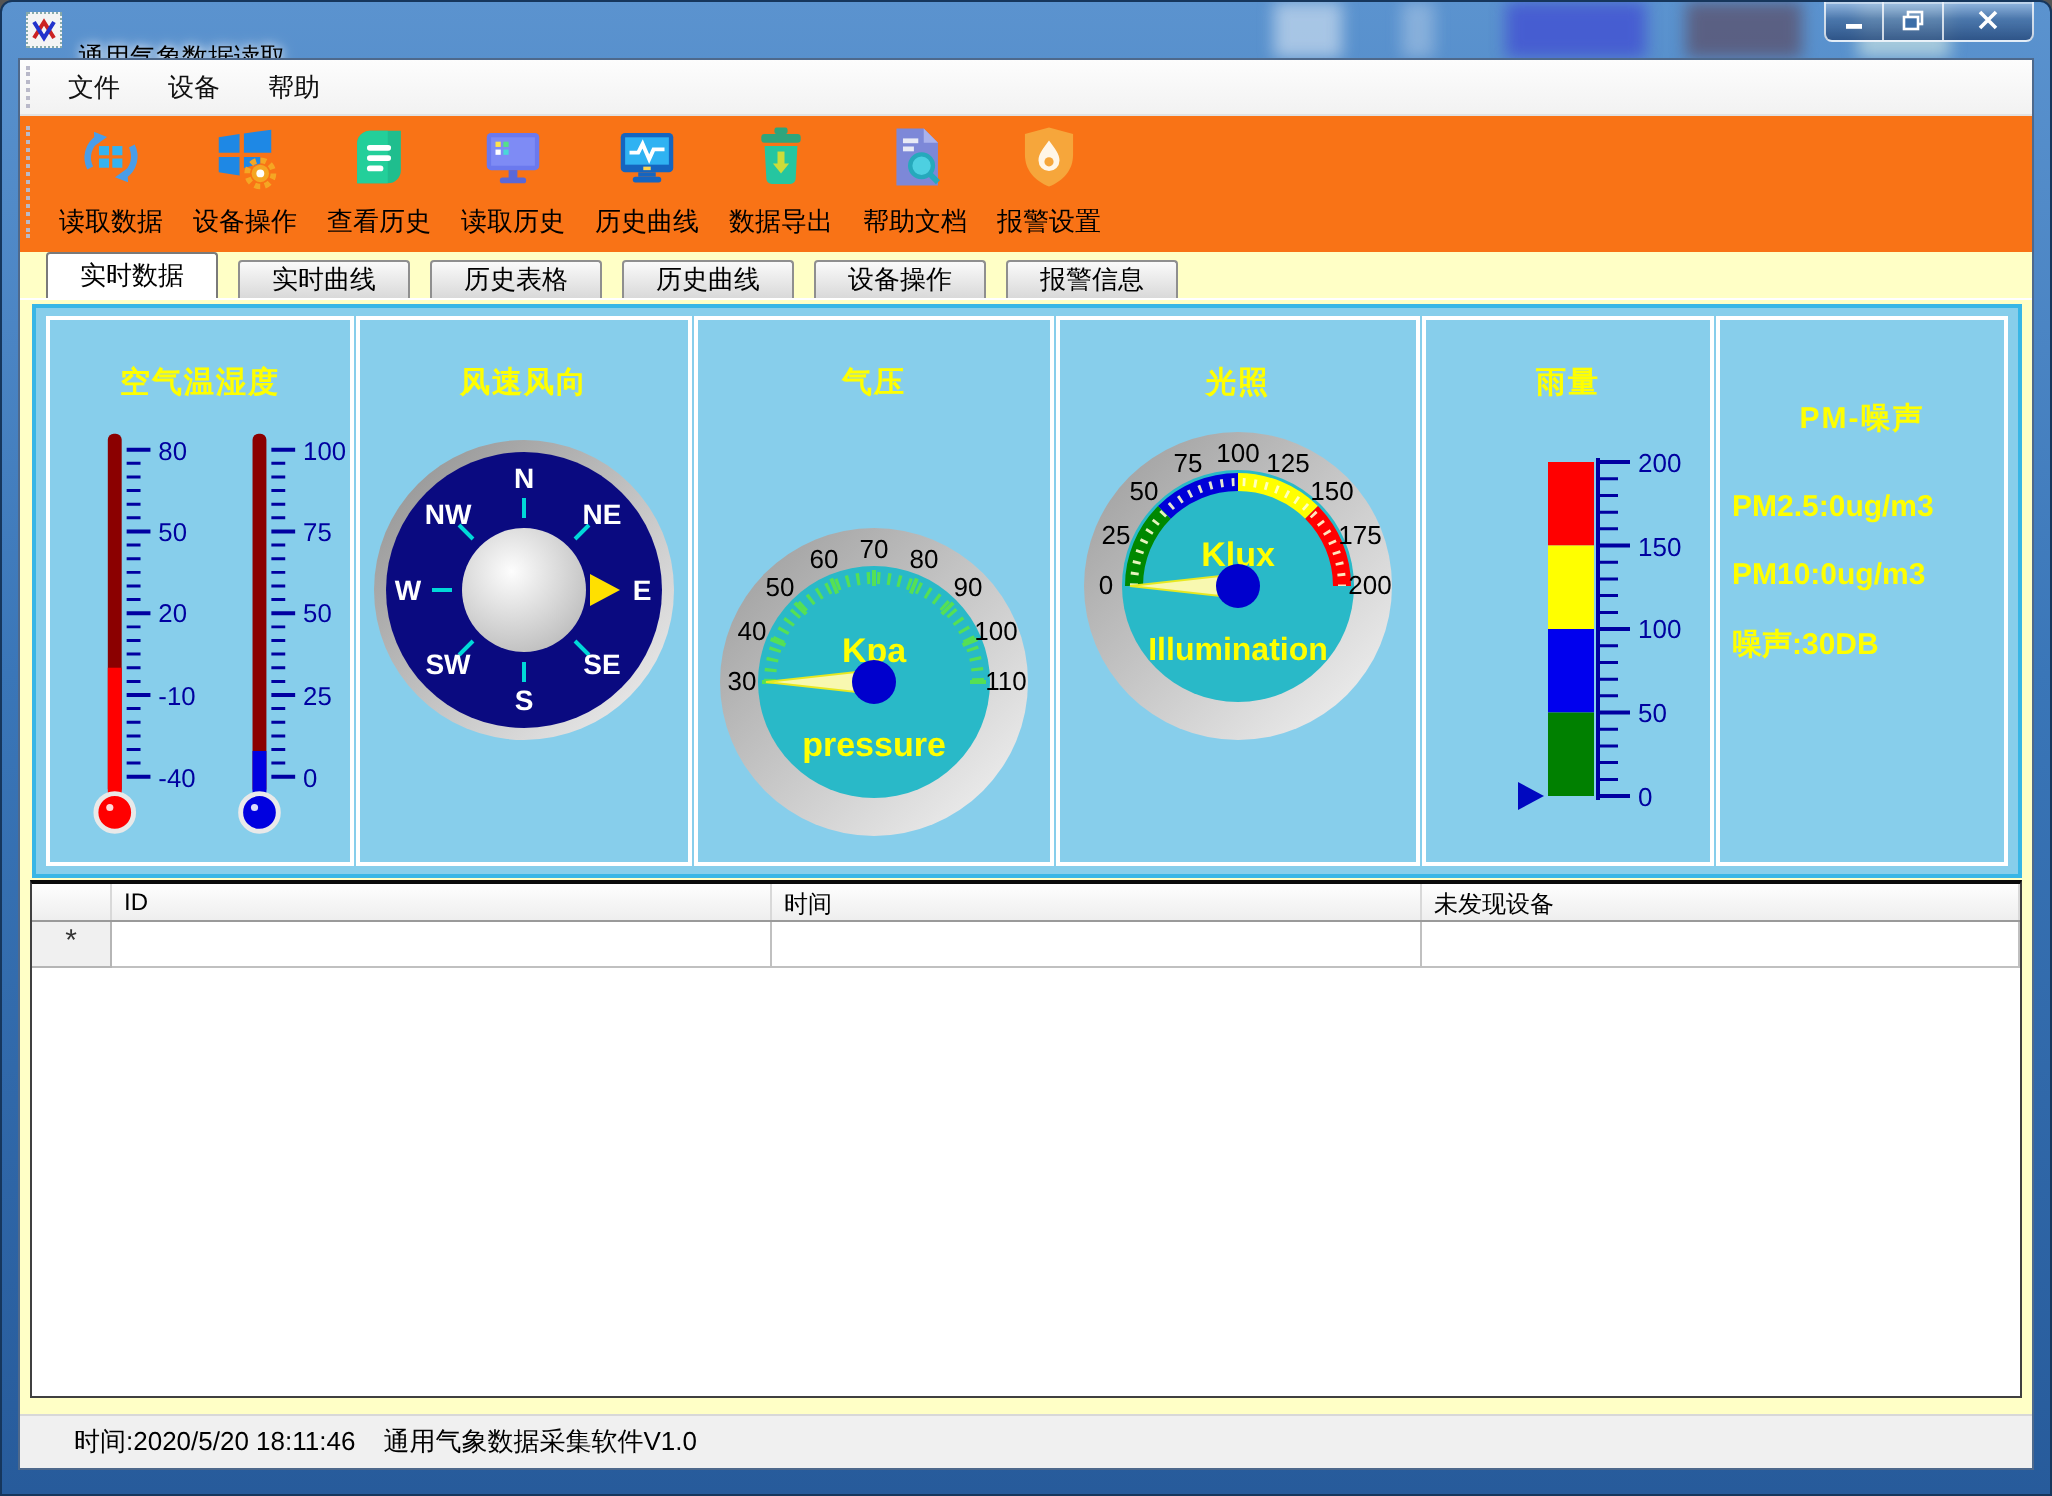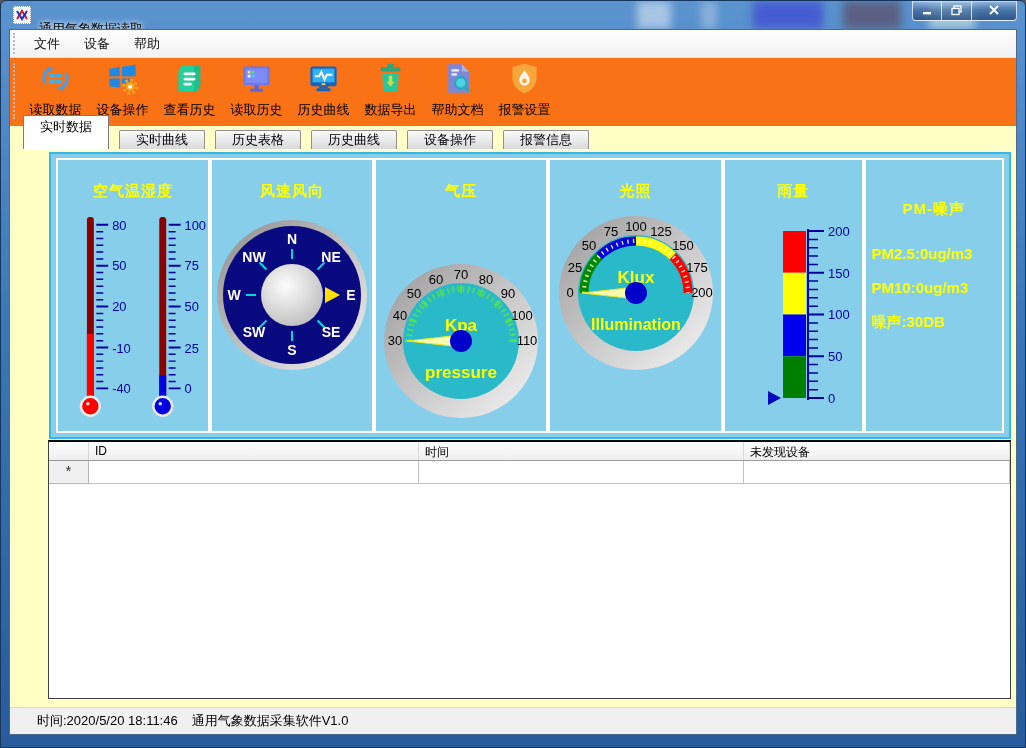--- a/index.html
+++ b/index.html
@@ -37,24 +37,24 @@
   .toolbar{ height:68px; background:#f97316; display:flex; align-items:flex-start; position:relative;}
   .toolbar .gripper{ height:56px; margin-top:5px; }
   .tool-btn{ width:67px; padding-top:3px; display:flex; flex-direction:column; align-items:center; }
   .tool-btn svg{ width:35px; height:35px; }
   .tool-label{ font-size:13px; color:#000; margin-top:1px; white-space:nowrap; }
   
   .tabstrip{ height:23px; background:#ffffc6; display:flex; align-items:flex-end; padding-left:13px; position:relative;}
   .tab{ width:86px; height:19px; margin-right:10px; text-align:center; font-size:13px; color:#000;
     background:linear-gradient(#fafafa,#d9d9d9); border:1px solid #8f8f8f; border-bottom:none;
     border-radius:2px 2px 0 0; line-height:18px; }
-  .tab.active{ height:34px; background:#fff; font-size:13px; line-height:21px; position:relative; z-index:2;
+  .tab.active{ height:23px; background:#fff; font-size:13px; line-height:21px; position:relative; z-index:2;
     border-color:#7a7a7a; }
   
-  .tabpage{ flex:1; background:#ffffc6; display:flex; flex-direction:column; overflow:hidden; position:relative; border-top:1px solid #fff;padding-left:33px;}
+  .tabpage{ flex:1; background:#ffffc6; display:flex; flex-direction:column; overflow:hidden; position:relative; border-top:1px solid #fff;}
   .dash-panel{ height:287px; margin:2px 5px 0 6px; background:#87ceeb; border:2px solid #38b6e6;
     display:flex; justify-content:space-between; padding:4px 5px; }
   .section{ border:2px solid #fff; height:100%; position:relative; display:flex; flex-direction:column; align-items:center; }
   .sec-title{ margin-top:22px; font-size:15px; font-weight:bold; color:#ffff00; letter-spacing:1px; }
   .s1{ width:154px; } .s2{ width:168px; } .s3{ width:180px;gap:48px; } .s4{ width:182px; } .s5{ width:146px; } .s6{ width:146px; }
   .pm-title{ margin-top:40px; }
   .pm-lines{ width:100%; padding-left:6px; margin-top:26px; }
   .pm-line{ font-size:15px; font-weight:bold; color:#ffff00; margin-bottom:17px; white-space:nowrap; }
   svg text{ font-family:"Liberation Sans", sans-serif; }
   

